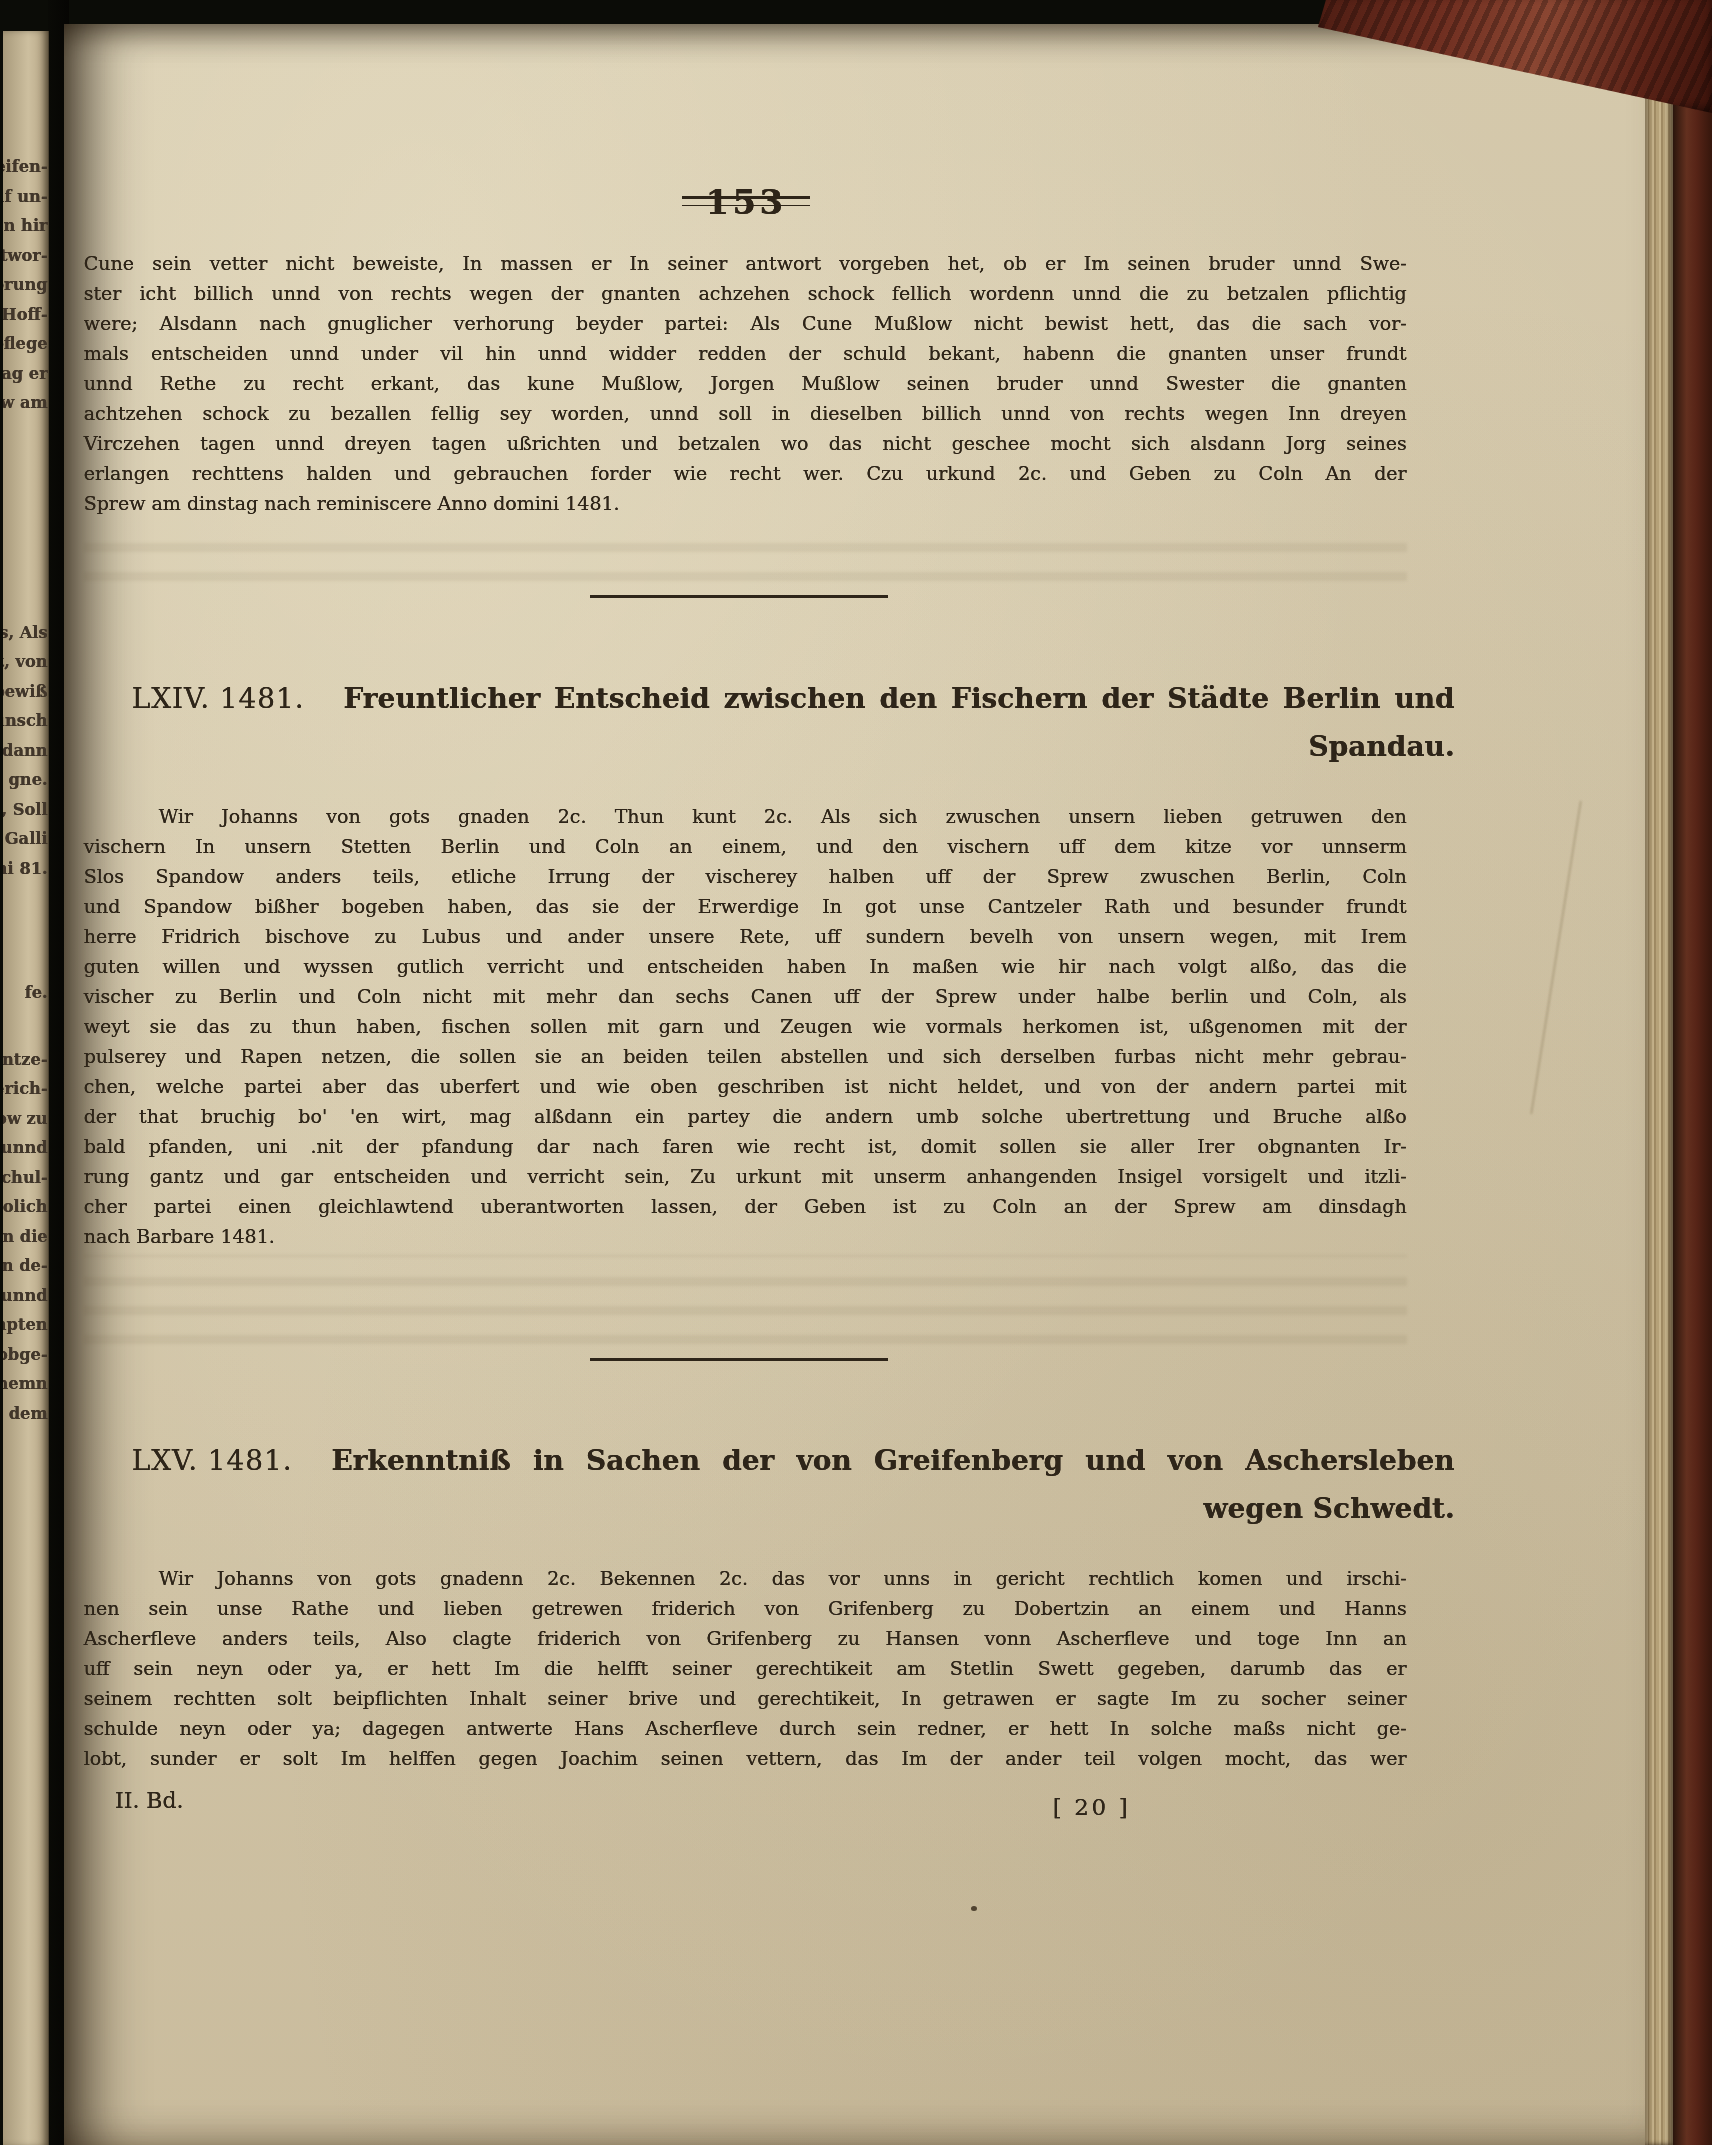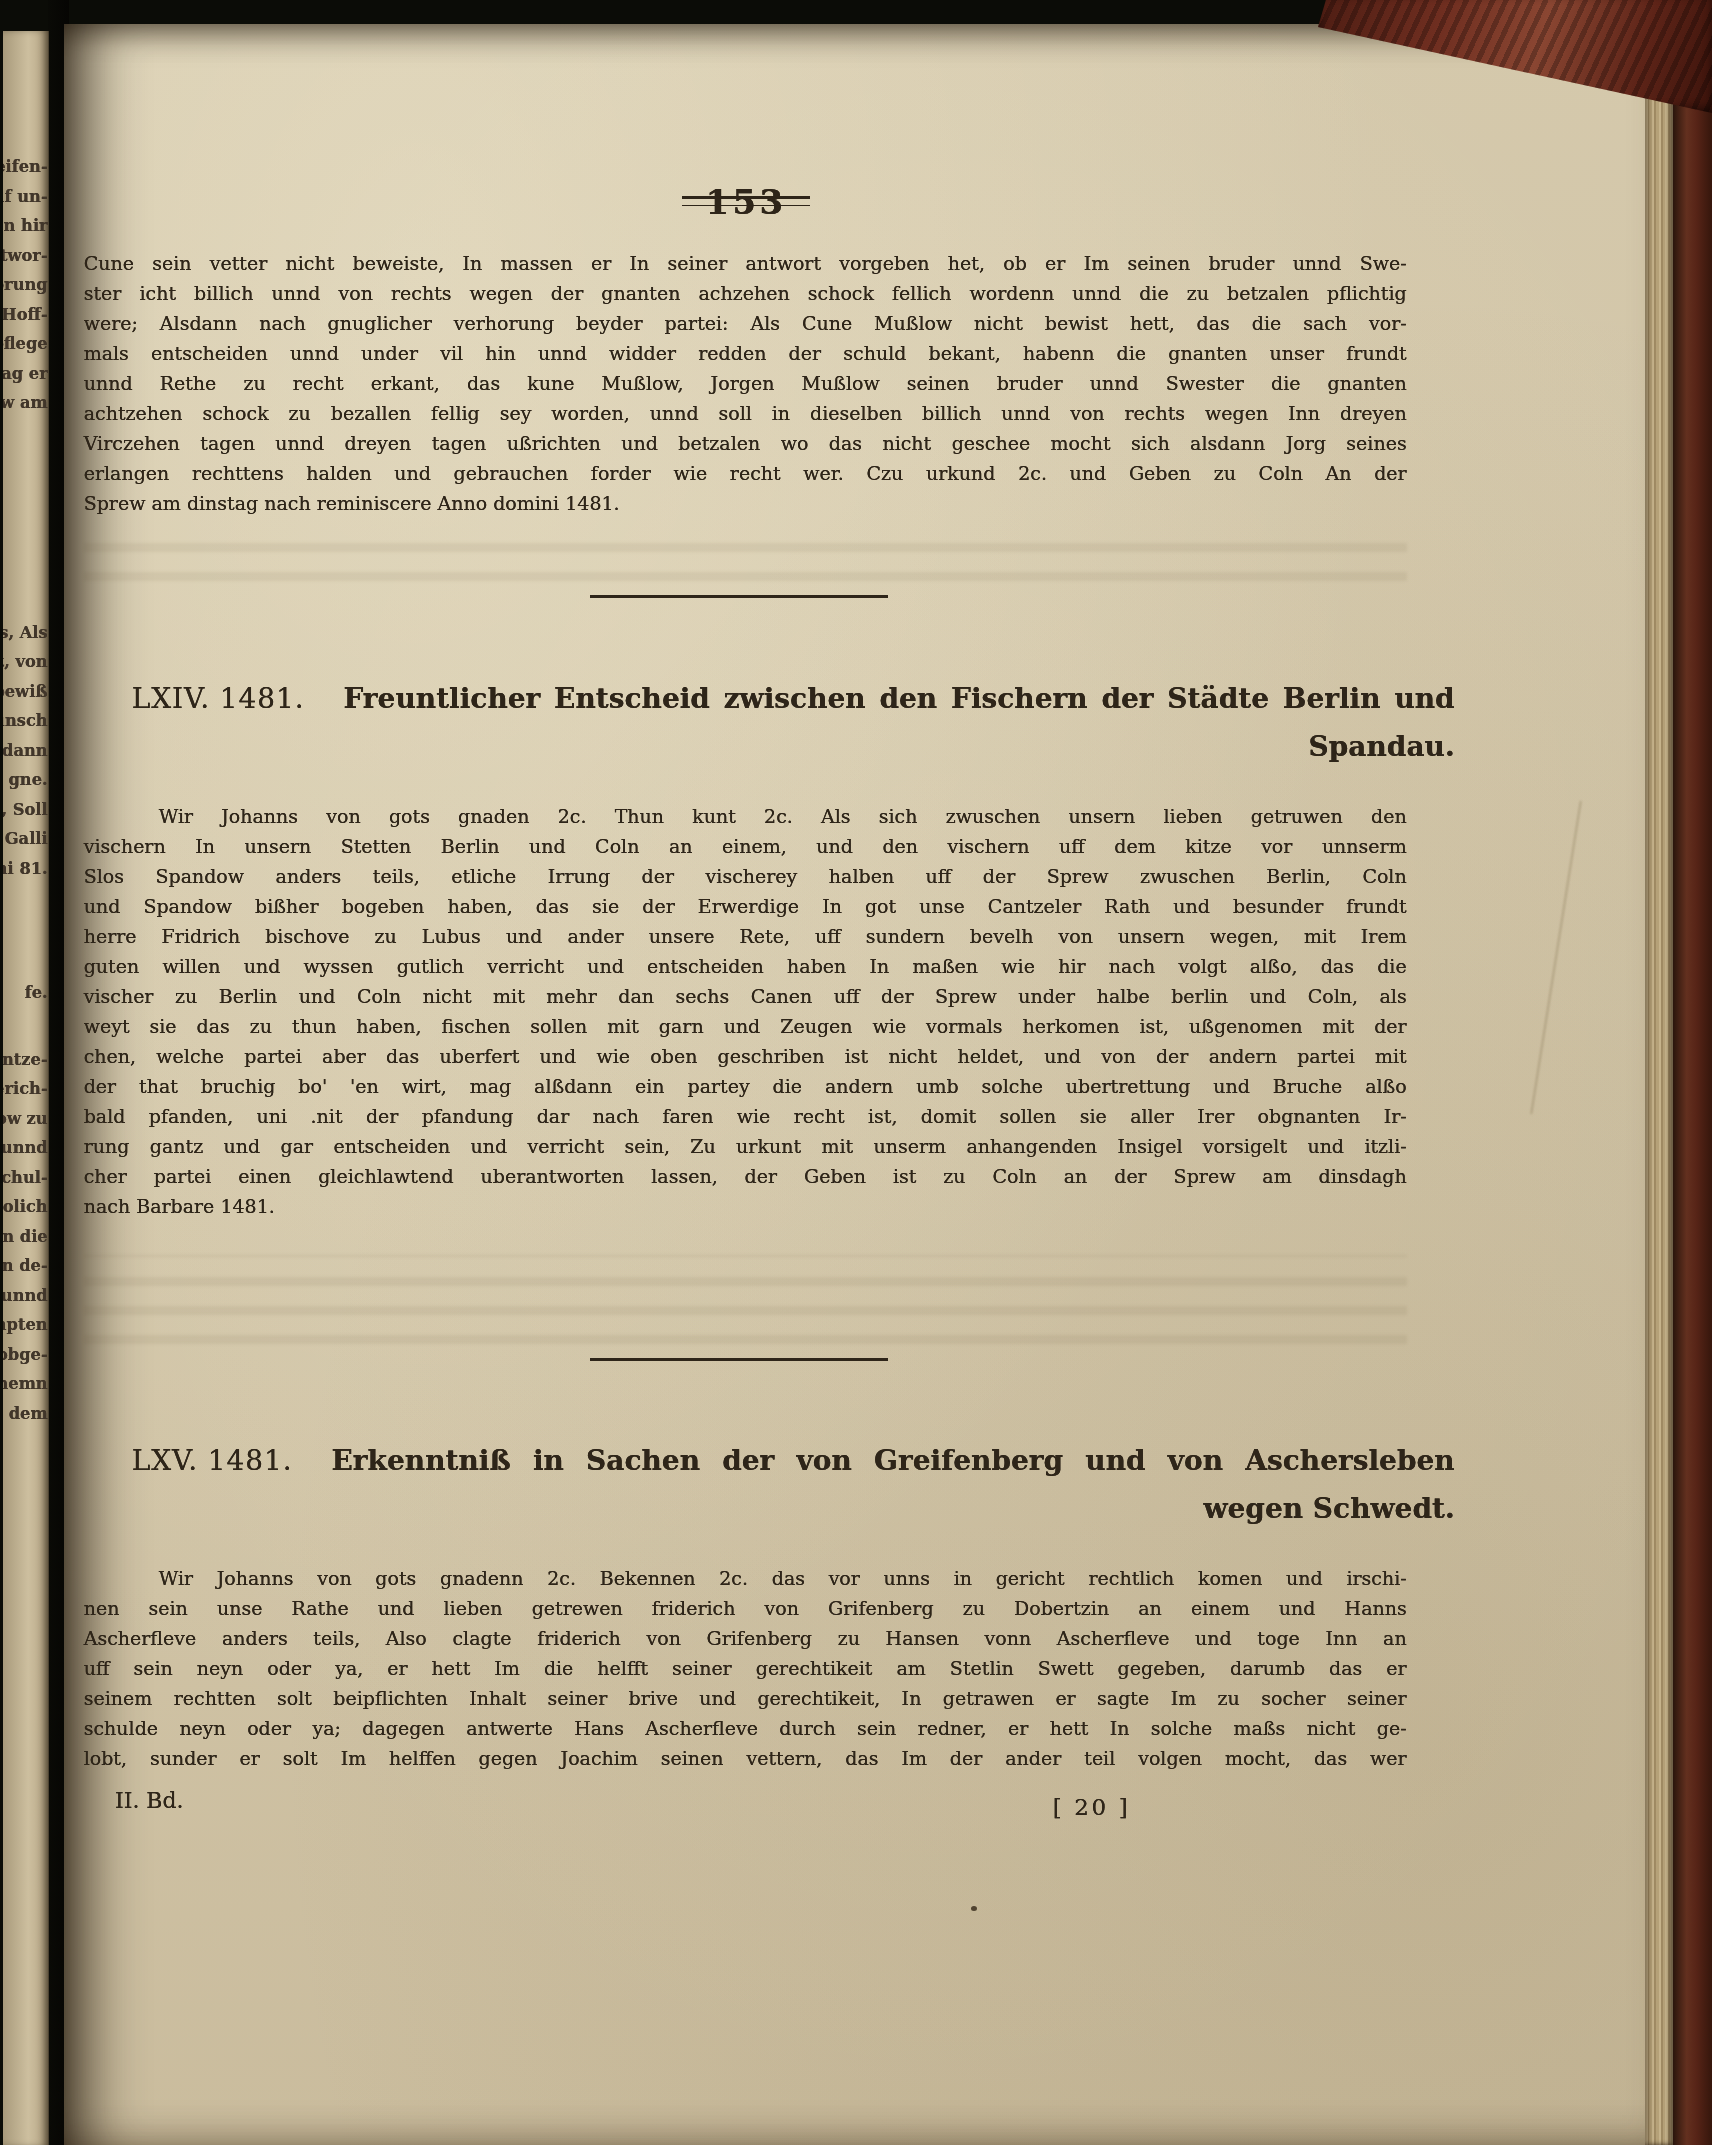--- a/index.html
+++ b/index.html
@@ -168,20 +168,21 @@
 
     <div class="para" id="para-1">
         <div class="tl ind">Wir Johanns von gots gnaden 2c. Thun kunt 2c. Als sich zwuschen unsern lieben getruwen den</div>
         <div class="tl">vischern In unsern Stetten Berlin und Coln an einem, und den vischern uff dem kitze vor unnserm</div>
         <div class="tl">Slos Spandow anders teils, etliche Irrung der vischerey halben uff der Sprew zwuschen Berlin, Coln</div>
         <div class="tl">und Spandow bißher bogeben haben, das sie der Erwerdige In got unse Cantzeler Rath und besunder frundt</div>
         <div class="tl">herre Fridrich bischove zu Lubus und ander unsere Rete, uff sundern bevelh von unsern wegen, mit Irem</div>
         <div class="tl">guten willen und wyssen gutlich verricht und entscheiden haben In maßen wie hir nach volgt alßo, das die</div>
         <div class="tl">vischer zu Berlin und Coln nicht mit mehr dan sechs Canen uff der Sprew under halbe berlin und Coln, als</div>
         <div class="tl">weyt sie das zu thun haben, fischen sollen mit garn und Zeugen wie vormals herkomen ist, ußgenomen mit der</div>
+        <div class="tl">pulserey und Rapen netzen, die sollen sie an beiden teilen abstellen und sich derselben furbas nicht mehr gebrau-</div>
         <div class="tl">chen, welche partei aber das uberfert und wie oben geschriben ist nicht heldet, und von der andern partei mit</div>
         <div class="tl">der that bruchig bo' 'en wirt, mag alßdann ein partey die andern umb solche ubertrettung und Bruche alßo</div>
         <div class="tl">bald pfanden, uni .nit der pfandung dar nach faren wie recht ist, domit sollen sie aller Irer obgnanten Ir-</div>
         <div class="tl">rung gantz und gar entscheiden und verricht sein, Zu urkunt mit unserm anhangenden Insigel vorsigelt und itzli-</div>
         <div class="tl">cher partei einen gleichlawtend uberantworten lassen, der Geben ist zu Coln an der Sprew am dinsdagh</div>
         <div class="tl flush">nach Barbare 1481.</div>
       </div>
 
     <div class="divider" id="divider-1"></div>
 

